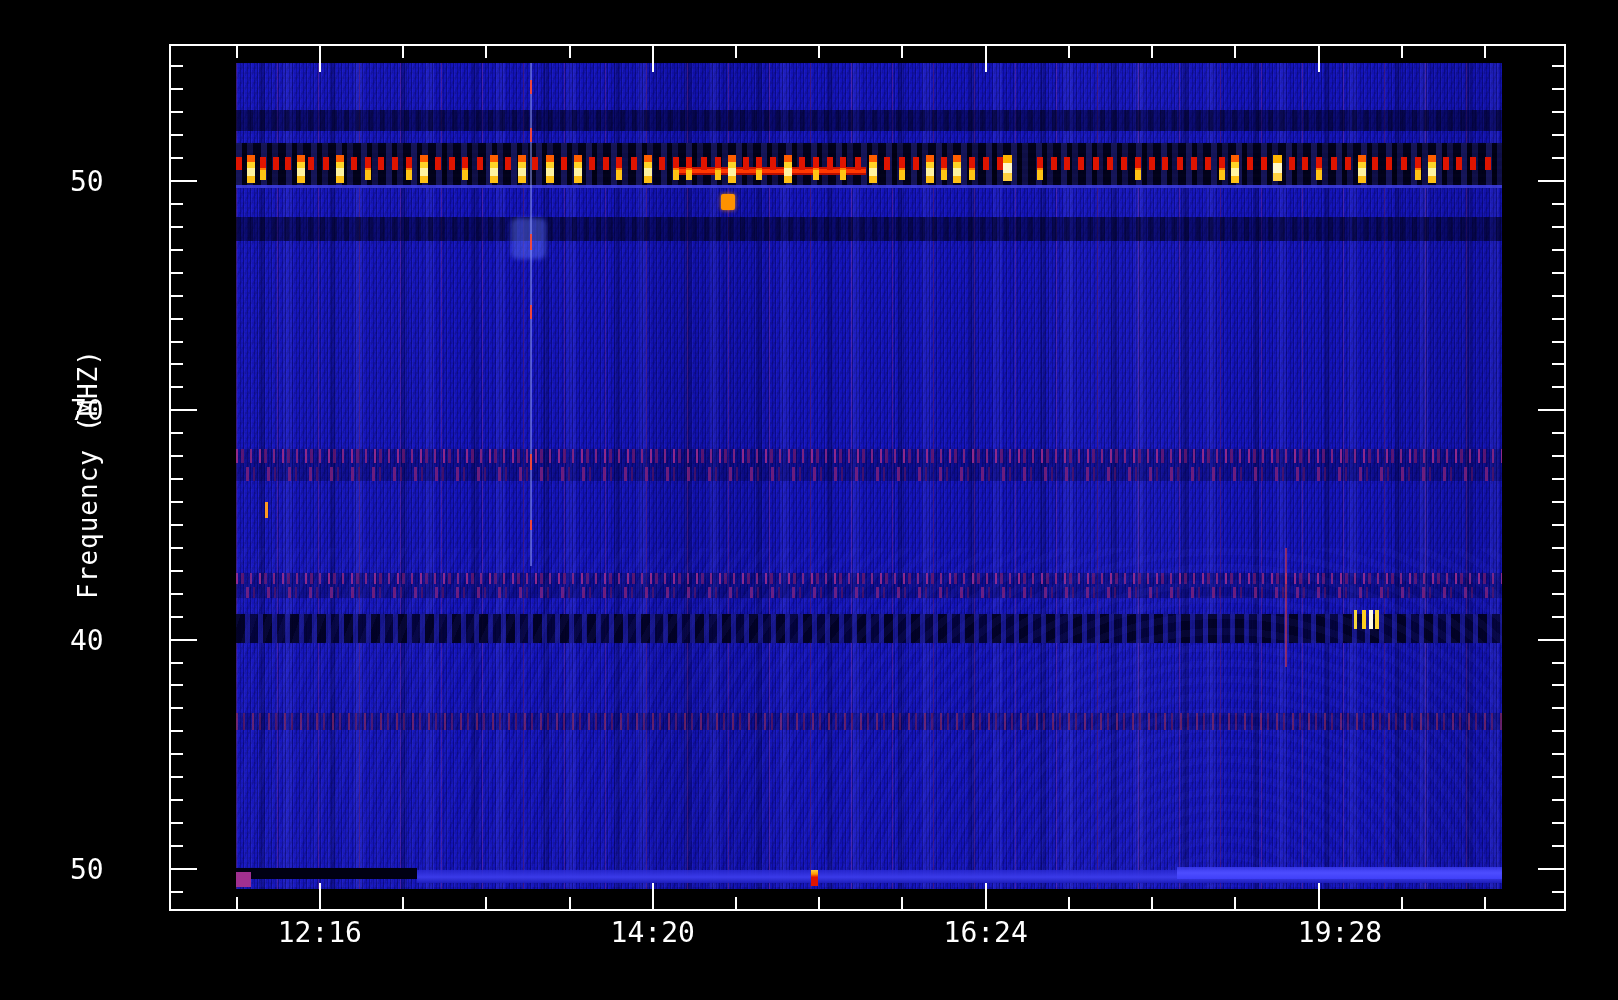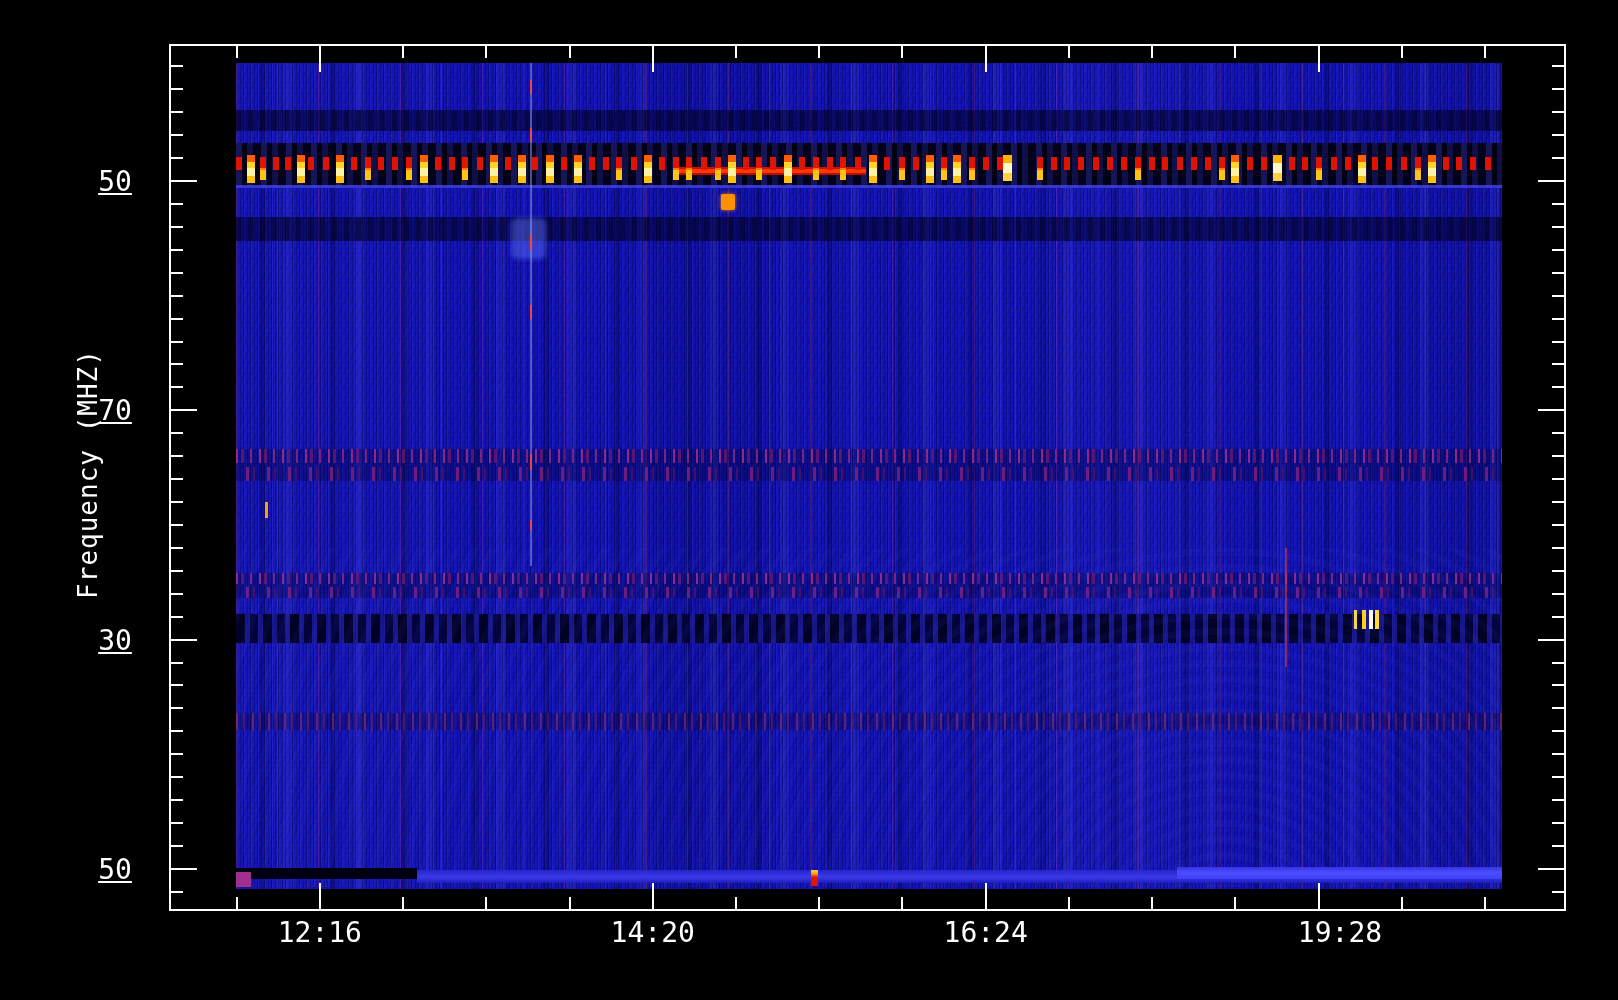--- a/index.html
+++ b/index.html
@@ -23,22 +23,22 @@
   .frame {
     position:absolute; left:169px; top:44px; width:1397px; height:867px;
     border:2px solid #fff; z-index:5; pointer-events:none;
   }
   .tick { position:absolute; background:#fff; z-index:6; }
   .xlab {
     position:absolute; top:916px; transform:translateX(-50%);
     color:#fff; font-size:28px; white-space:nowrap; z-index:6;
   }
   .ylab {
-    position:absolute; width:90px; text-align:center;
-    color:#fff; font-size:28px; z-index:6;text-decoration:underline;
+    position:absolute; width:90px; text-align:left;
+    color:#fff; font-size:28px; z-index:6;
   }
 
   
   #spec {
     position:absolute; overflow:hidden; z-index:1;
     background-color:#1414bc;
     background-image:
       repeating-linear-gradient(90deg, rgba(255,70,110,.20) 0 1px, transparent 1px 41px),
       repeating-linear-gradient(90deg, rgba(0,0,80,.45) 0 1px, rgba(70,70,245,.16) 1px 2px, transparent 2px 4px, rgba(0,0,70,.30) 4px 5px, transparent 5px 7px),
       repeating-linear-gradient(90deg, transparent 0 23px, rgba(0,0,55,.28) 23px 29px, transparent 29px 47px, rgba(110,110,255,.12) 47px 56px, transparent 56px 71px),
@@ -309,21 +309,21 @@
     <div class="tick" style="left: 170px; top: 546.902px; width: 13px; height: 2px;"></div>
     <div class="tick" style="left: 1552px; top: 546.902px; width: 13px; height: 2px;"></div>
     <div class="tick" style="left: 170px; top: 569.834px; width: 13px; height: 2px;"></div>
     <div class="tick" style="left: 1552px; top: 569.834px; width: 13px; height: 2px;"></div>
     <div class="tick" style="left: 170px; top: 592.766px; width: 13px; height: 2px;"></div>
     <div class="tick" style="left: 1552px; top: 592.766px; width: 13px; height: 2px;"></div>
     <div class="tick" style="left: 170px; top: 615.698px; width: 13px; height: 2px;"></div>
     <div class="tick" style="left: 1552px; top: 615.698px; width: 13px; height: 2px;"></div>
     <div class="tick" style="left: 170px; top: 638.63px; width: 27px; height: 2px;"></div>
     <div class="tick" style="left: 1538px; top: 638.63px; width: 27px; height: 2px;"></div>
-    <div class="ylab" style="left: 70px; top: 623.63px;">30</div>
+    <div class="ylab" style="left: 70px; top: 623.63px;">40</div>
     <div class="tick" style="left: 170px; top: 661.562px; width: 13px; height: 2px;"></div>
     <div class="tick" style="left: 1552px; top: 661.562px; width: 13px; height: 2px;"></div>
     <div class="tick" style="left: 170px; top: 684.494px; width: 13px; height: 2px;"></div>
     <div class="tick" style="left: 1552px; top: 684.494px; width: 13px; height: 2px;"></div>
     <div class="tick" style="left: 170px; top: 707.427px; width: 13px; height: 2px;"></div>
     <div class="tick" style="left: 1552px; top: 707.427px; width: 13px; height: 2px;"></div>
     <div class="tick" style="left: 170px; top: 730.359px; width: 13px; height: 2px;"></div>
     <div class="tick" style="left: 1552px; top: 730.359px; width: 13px; height: 2px;"></div>
     <div class="tick" style="left: 170px; top: 753.291px; width: 13px; height: 2px;"></div>
     <div class="tick" style="left: 1552px; top: 753.291px; width: 13px; height: 2px;"></div>

